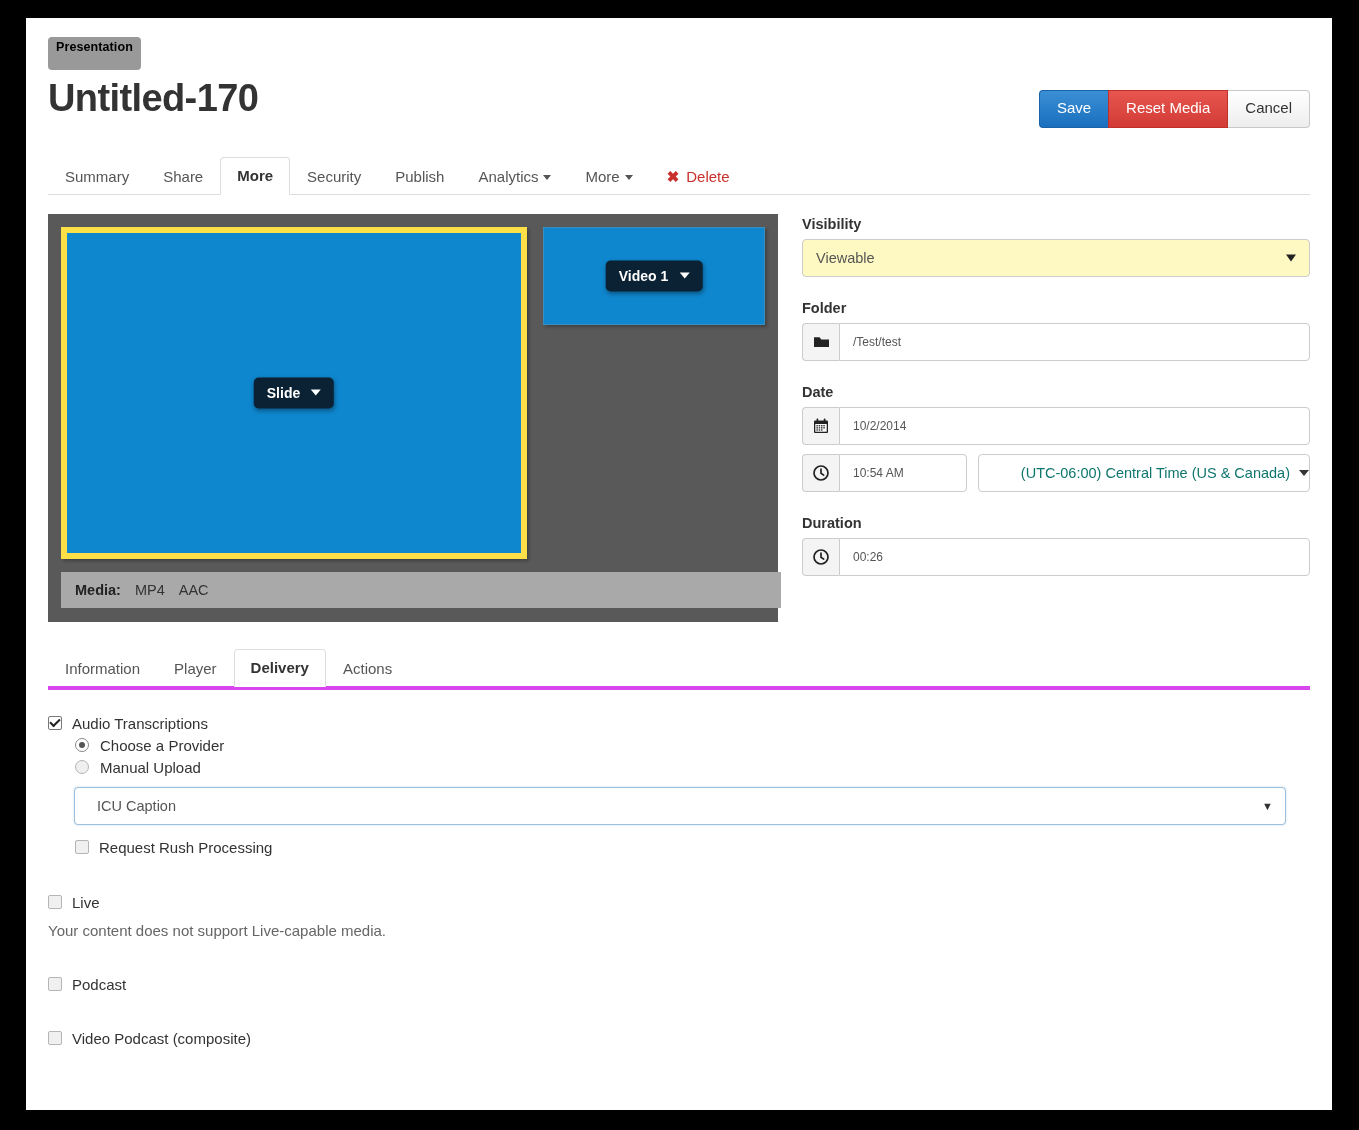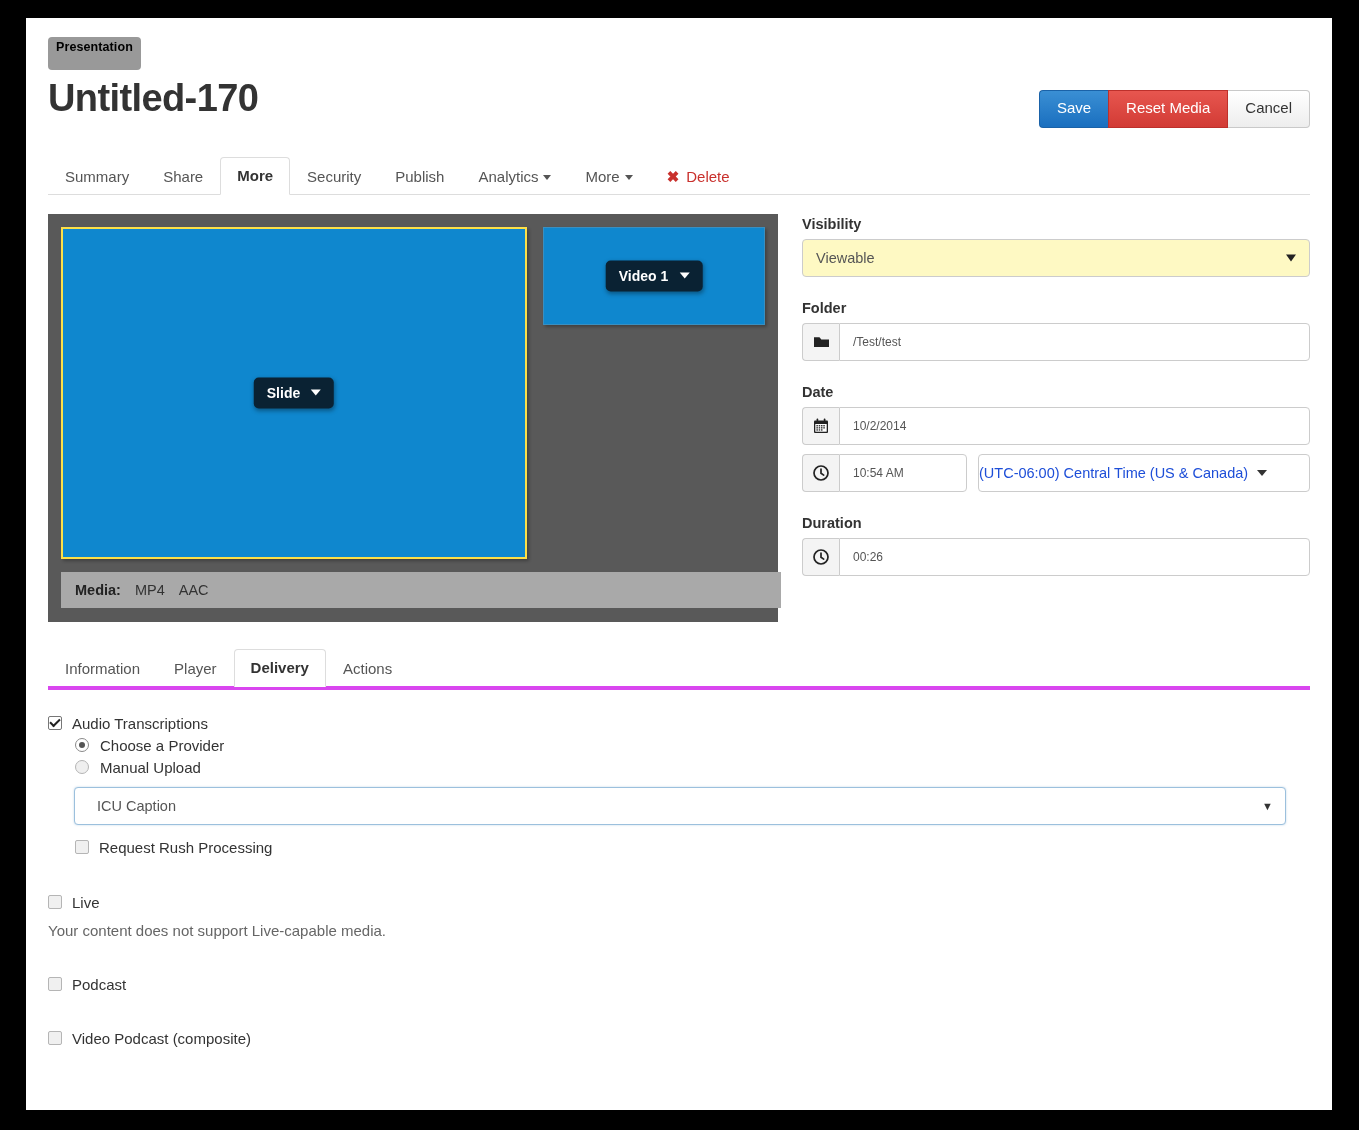--- a/index.html
+++ b/index.html
@@ -124,21 +124,21 @@
     background: #595959;
     padding: 9px;
     position: relative;
     flex: none;
   }
   .slide-panel {
     position: absolute;
     left: 13px; top: 13px;
     width: 466px; height: 332px;
     background: #0f87ce;
-    border: 2px solid #fde047;
+    border: 6px solid #fde047;
     box-shadow: 2px 2px 3px rgba(0,0,0,.28);
     padding-left: 24px;
   }
   .video-panel {
     position: absolute;
     left: 495px; top: 13px;
     width: 222px; height: 98px;
     background: #0f87ce;
     border: 1px solid #3a8fc0;
     box-shadow: 2px 2px 3px rgba(0,0,0,.28);
@@ -233,24 +233,24 @@
     color: #555555;
   }
   .row-2 { display: flex; gap: 11px; margin-top: 9px; }
   .time-group { width: 165px; flex: none; }
   .tz-select {
     flex: 1; min-width: 0;
     height: 38px;
     border: 1px solid #cccccc;
     border-radius: 4px;
     background: #ffffff;
-    display: flex; align-items: center; justify-content: flex-start;
+    display: flex; align-items: center; justify-content: flex-end;
     gap: 9px;
     font-size: 14.5px;
-    color: #1d4ed8;
+    color: #0f766e;
     cursor: pointer;
     position: relative;
   }
   .tz-select .arrow {
     width: 0; height: 0;
     border-left: 5px solid transparent;
     border-right: 5px solid transparent;
     border-top: 6px solid #333333;
   }
 

